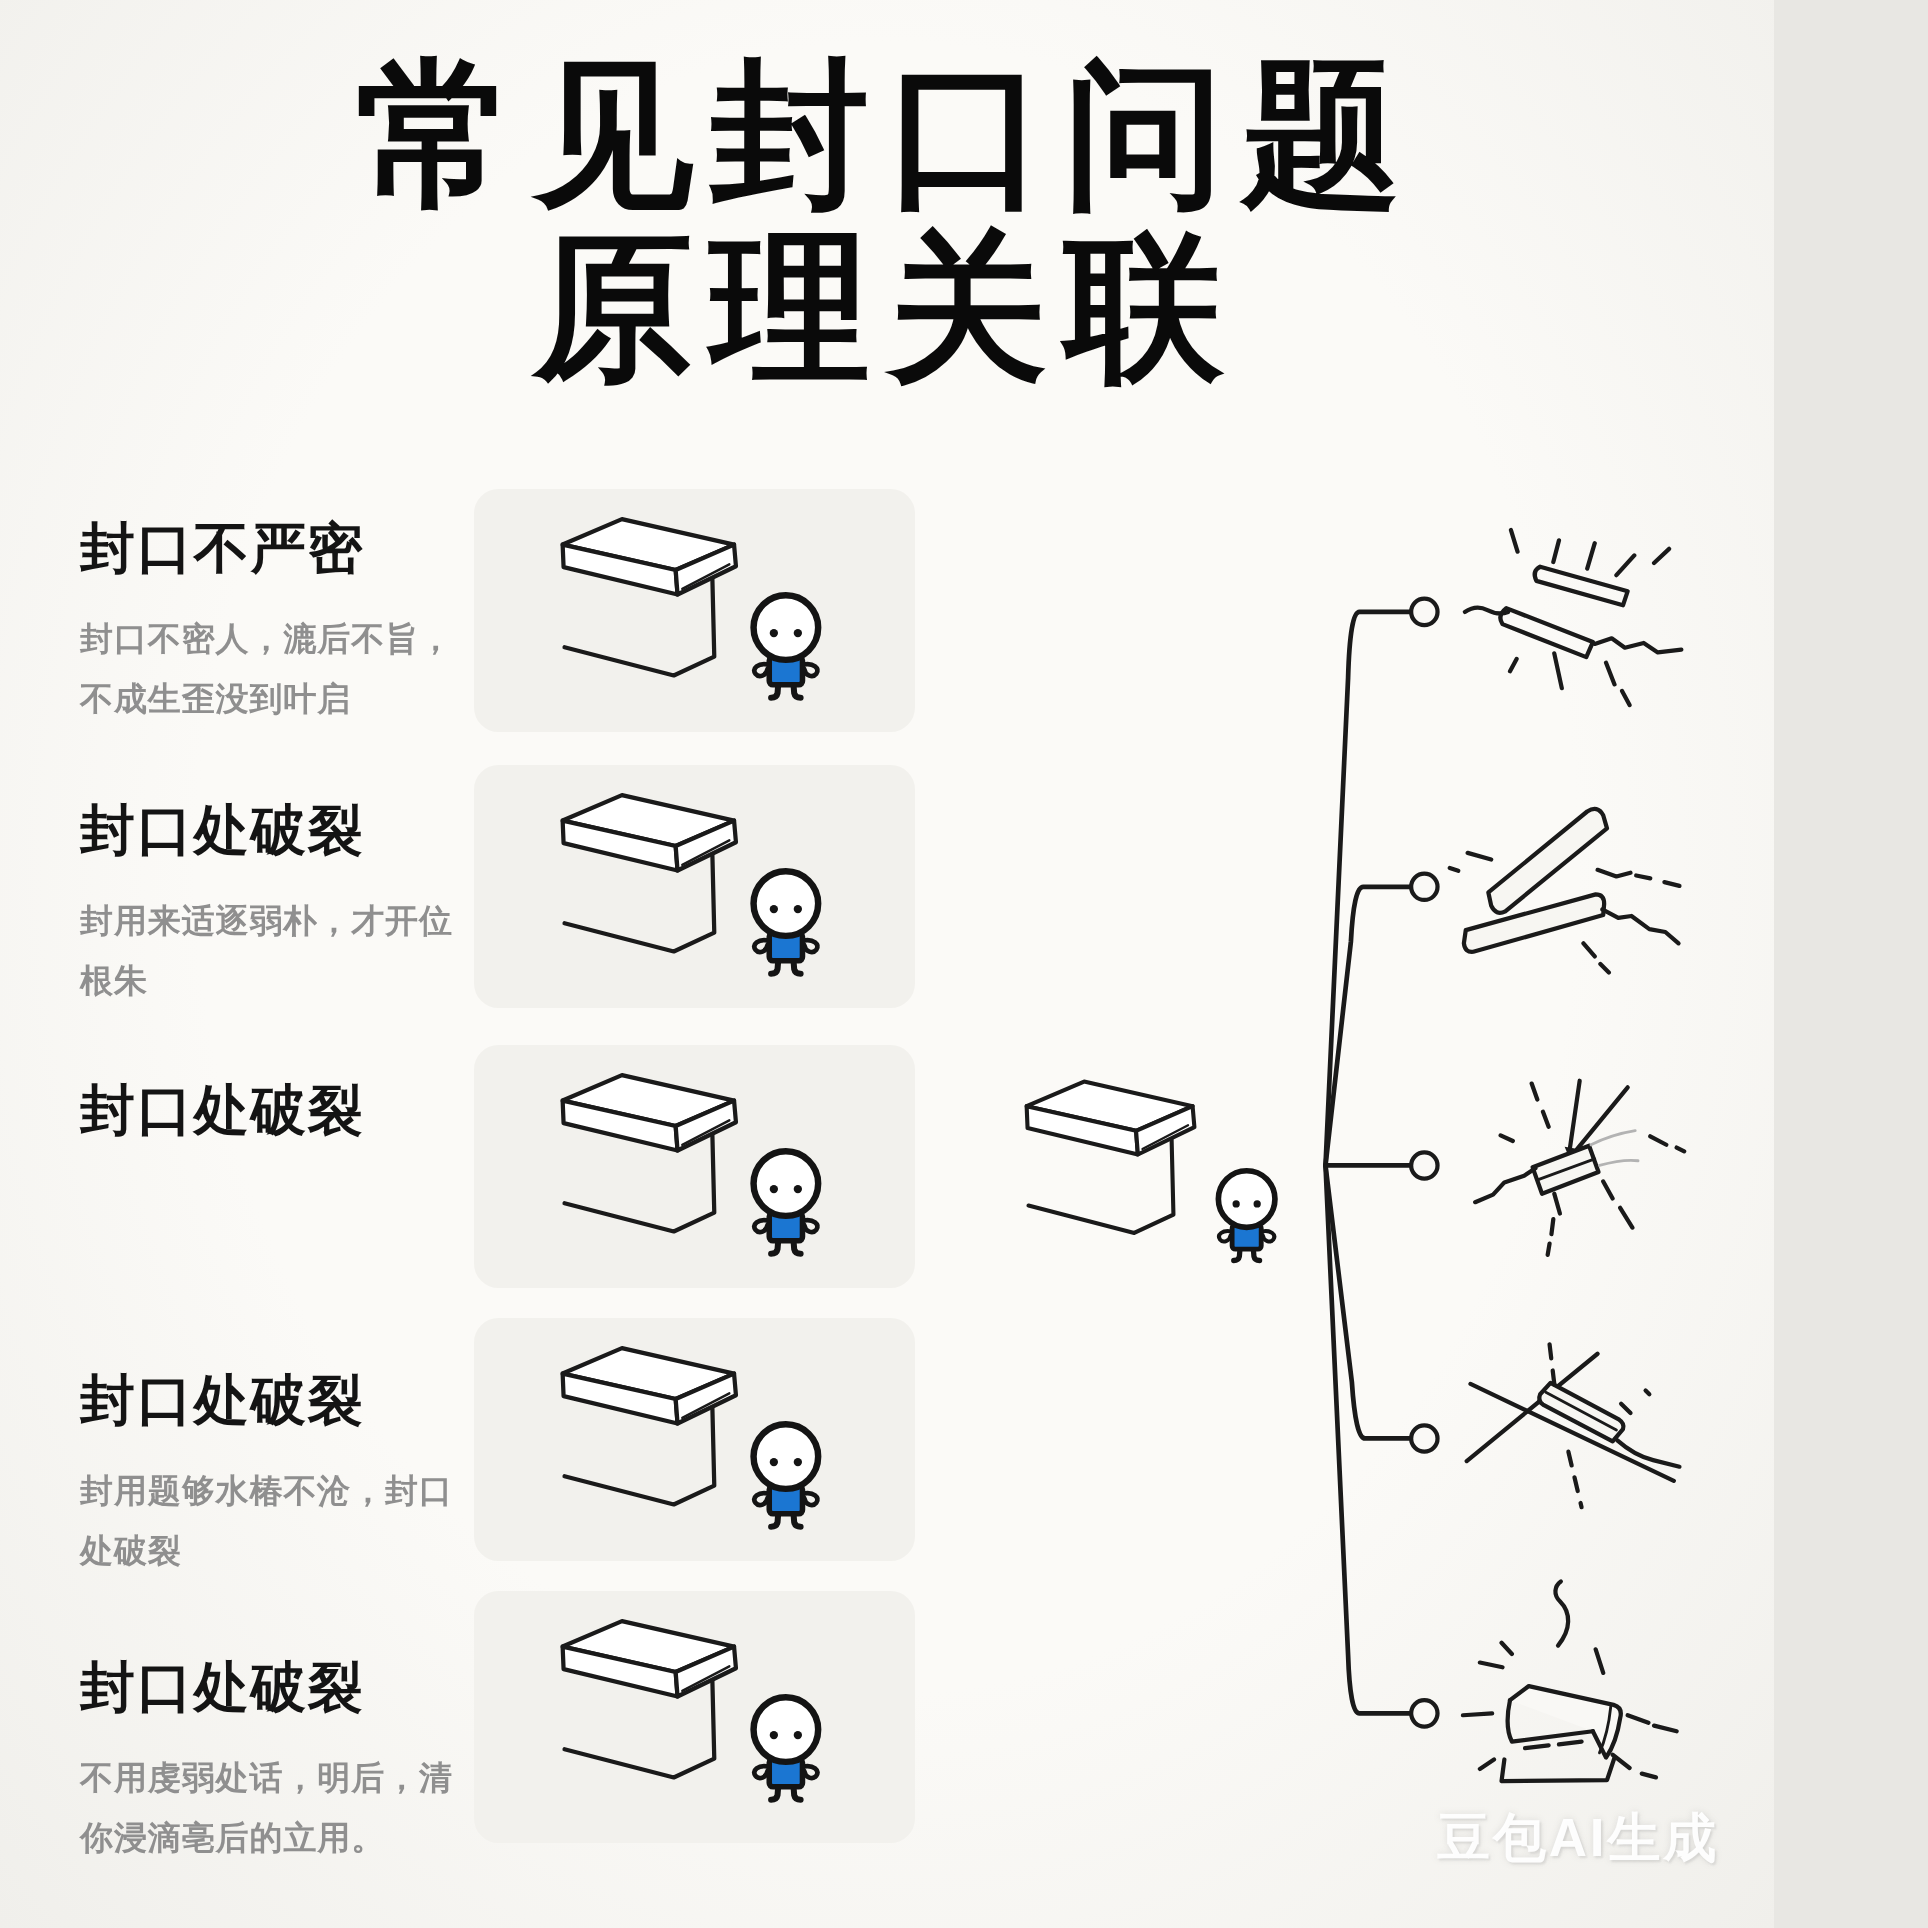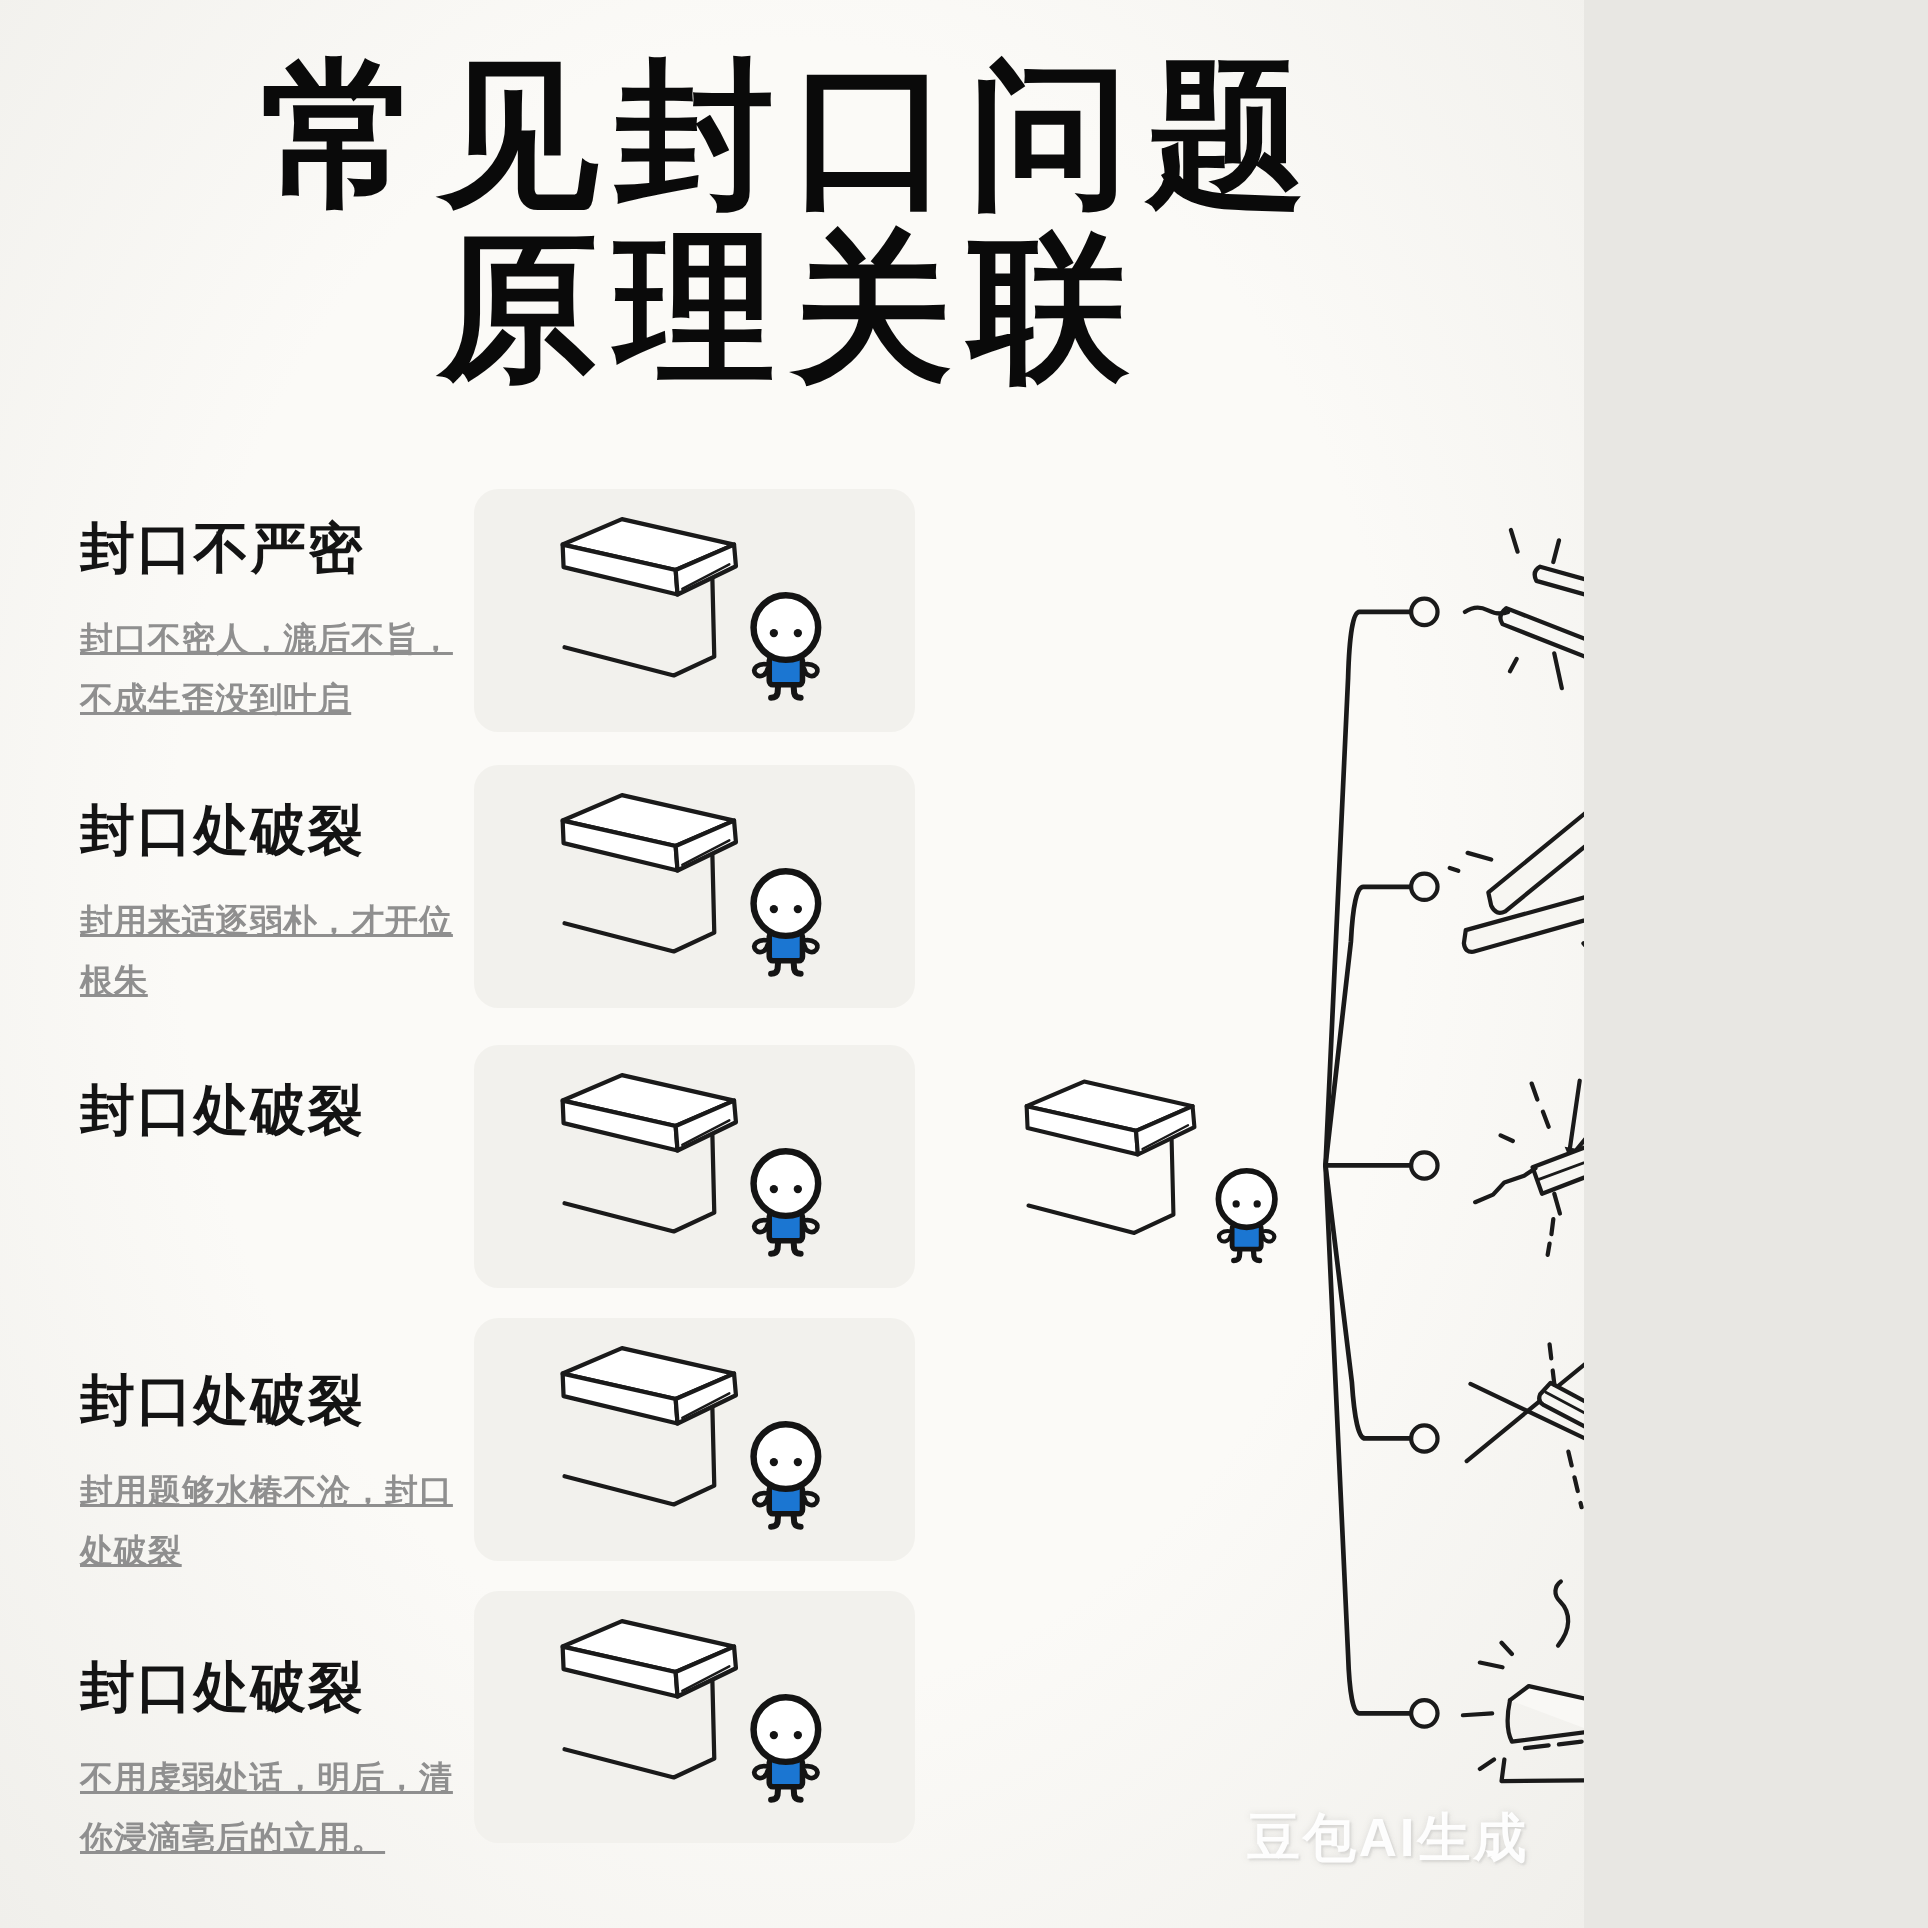--- a/index.html
+++ b/index.html
@@ -1,28 +1,28 @@
 <!DOCTYPE html>
 <html style="font-size:15px"><head>
 <meta charset="utf-8">
 <style>
   html,body{margin:0;padding:0;background:#e8e7e3;}
   .canvas{
-    position:relative;width:1584px;height:1928px;overflow:hidden;
+    position:relative;width:1774px;height:1928px;overflow:hidden;
     background:radial-gradient(ellipse at 50% 45%, #fbfaf7 55%, #f0efeb 100%);
     font-family:"Liberation Sans","DejaVu Sans",sans-serif;
   }
   
   .title{position:absolute;top:55px;left:0;width:100%;text-align:center;color:#0a0a0a;}
   .title .l1{font-size:160px;font-weight:900;letter-spacing:17px;line-height:1.0;}
   .title .l2{font-size:160px;font-weight:900;letter-spacing:17px;line-height:1.0;margin-top:13px;}
   
   .sec{position:absolute;left:80px;width:375px;color:#111;}
   .sec h2{margin:0 0 22.6px 0;font-size:55px;font-weight:800;letter-spacing:1.9px;color:#141414;}
-  .sec p{margin:0;font-size:33px;line-height:1.82;letter-spacing:0.9px;color:#8f8f8f;font-weight:600;text-decoration:underline;}
+  .sec p{margin:0;font-size:33px;line-height:1.82;letter-spacing:0.9px;color:#8f8f8f;font-weight:600;}
   
   .card{position:absolute;left:474px;width:441px;height:243px;border-radius:24.5px;background:#f2f1ed;}
   .card svg{display:block;width:441px;height:243px;}
   .center-fig{position:absolute;left:1022px;top:1073px;width:282px;height:212px;}
   .center-fig svg{display:block;width:282px;height:212px;}
   
   .overlay{position:absolute;left:0;top:0;width:1928px;height:1928px;pointer-events:none;}
   
   .watermark{
     position:absolute;right:55px;bottom:53px;font-size:53px;font-weight:800;letter-spacing:2.8px;

